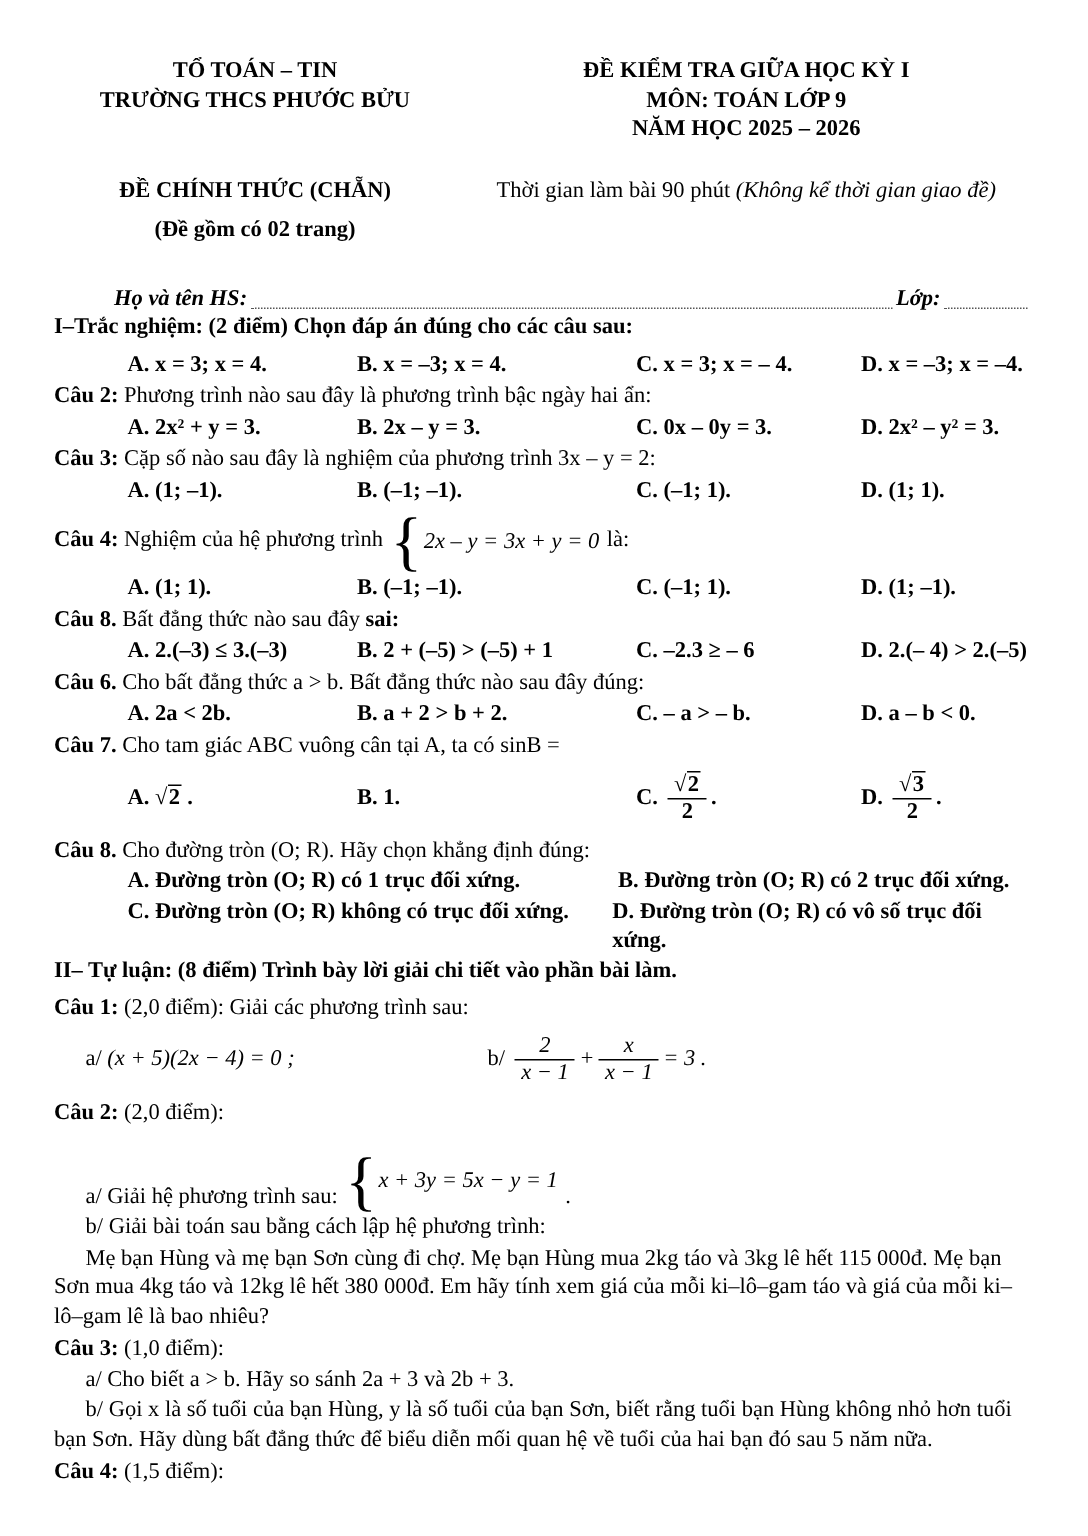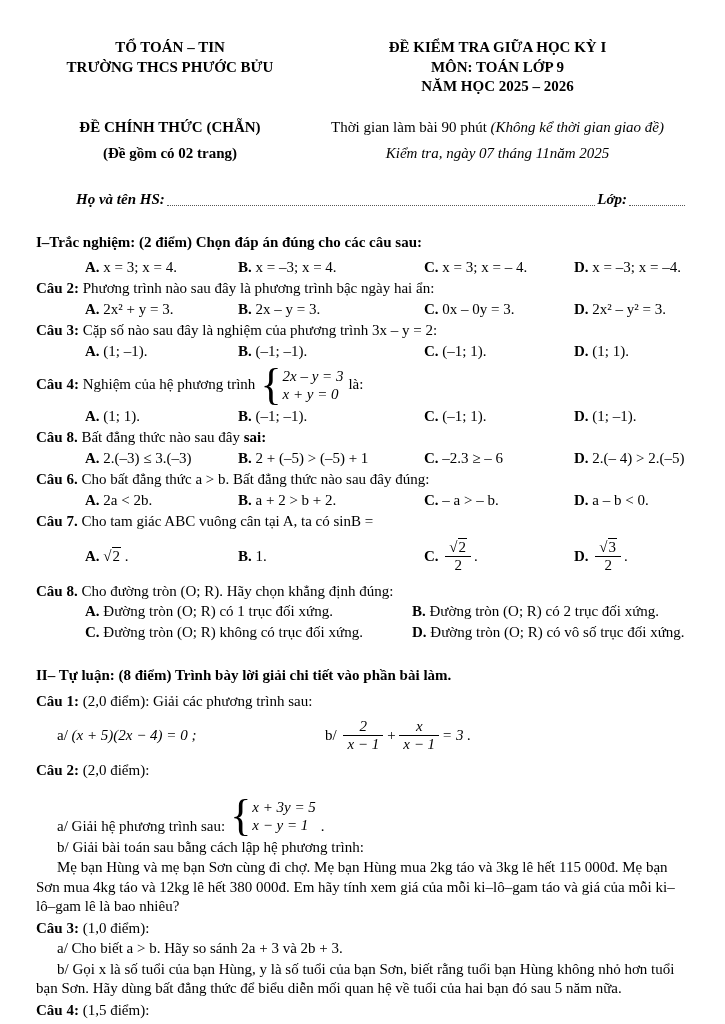--- a/index.html
+++ b/index.html
@@ -17,35 +17,35 @@
   .hdr{display:flex;}
   .hdr-left{width:268px;}
   .hdr-right{flex:1;}
   .row2{margin-top:21px;}
   .row3{margin-top:7px;}
   
   .student-line{display:flex;align-items:flex-end;margin:26px 4px 0 40px;font-style:italic;}
   .leader{flex:1;border-bottom:1.5px dotted #555;margin:0 2px 3px 2px;}
   .leader.short{flex:0 0 56px;}
   
-  .sec-title{margin-top:24px;margin-bottom:5px;}
+  .sec-title{margin-bottom:5px;}
   .sec2-title{margin-bottom:6px;}
   p{margin:0;}
   .q{margin-top:2px;}
-  .opts{display:flex;margin-left:49px;margin-top:1px;}
+  .opts{display:flex;margin-left:49px;margin-top:1px;font-weight:bold;}
   .w1{width:153px;}
   .w2{width:186px;}
   .w3{width:150px;}
   .w4{flex:1;}
   .two .half{width:327px;}
   
   .sysrow{display:flex;align-items:center;margin-top:3px;}
   .sys{display:inline-flex;align-items:center;margin:0 5px;}
   .brace{font-size:44px;font-weight:400;line-height:0.95;margin-right:1px;}
-  .syslines{display:inline-flex;flex-direction:column;font-style:italic;line-height:1.2;}
+  .syslines{display:inline-flex;font-style:italic;line-height:1.2;}
   
   .frac{display:inline-flex;flex-direction:column;text-align:center;vertical-align:middle;margin:0 3px;}
   .frac .num{display:block;padding:0 4px;line-height:1.15;}
   .frac .den{display:block;border-top:1.3px solid #000;padding:0 4px;line-height:1.15;}
   .rad{border-top:1.3px solid #000;padding:0 1px;}
   .tall{align-items:center;min-height:46px;margin-top:2px;}
   
   .eqrow{display:flex;align-items:center;margin-left:21px;min-height:48px;}
   .apart{width:268px;display:inline-flex;align-items:center;}
   .bpart{display:inline-flex;align-items:center;}
@@ -68,21 +68,20 @@
       <div class="b">MÔN: TOÁN  LỚP 9</div>
       <div class="b">NĂM HỌC 2025 – 2026</div>
     </div>
   </div>
   <div class="hdr row2">
     <div class="hdr-left ctr b">ĐỀ CHÍNH THỨC (CHẴN)</div>
     <div class="hdr-right ctr"><span>Thời gian làm bài 90 phút </span><span class="i">(Không kể thời gian giao đề)</span></div>
   </div>
   <div class="hdr row3">
     <div class="hdr-left ctr b">(Đề gồm có 02 trang)</div>
-    <div class="hdr-right ctr i">Kiểm tra, ngày 07  tháng 11năm 2025</div>
   </div>
 
   <div class="student-line">
     <span class="b">Họ và tên HS:</span>
     <span class="leader"></span>
     <span class="b">Lớp:</span>
     <span class="leader short"></span>
   </div>
 
   <div class="sec-title b">I–Trắc nghiệm: (2 điểm) Chọn đáp án đúng cho các câu sau:</div>

